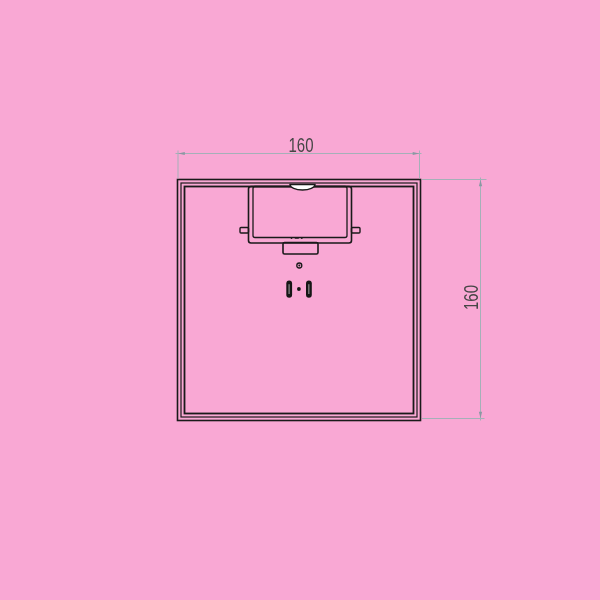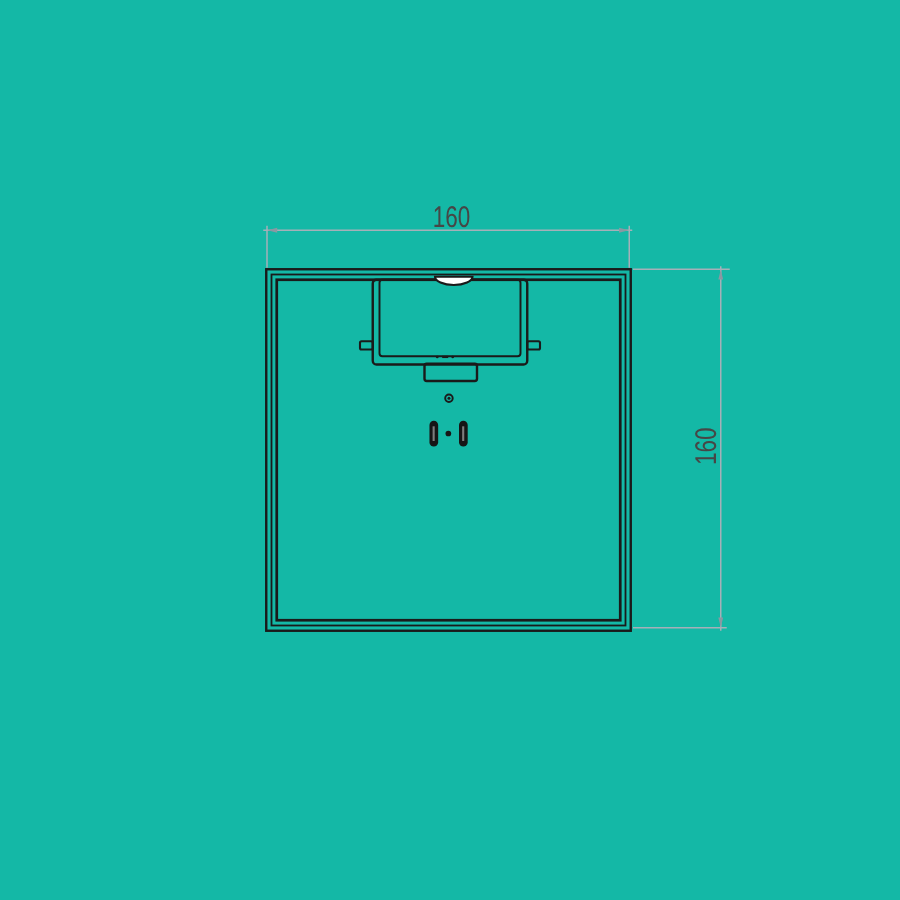--- a/index.html
+++ b/index.html
@@ -5,21 +5,21 @@
   html, body {
     margin: 0;
     padding: 0;
     background: #ffffff;
     font-family: "Liberation Sans", sans-serif;
   }
   .page {
     position: relative;
     width: 600px;
     height: 600px;
-    background: #14b8a6;
+    background: #f9a8d4;
     overflow: hidden;
     text-align: right;
   }
   svg text {
     font-family: "Liberation Sans", sans-serif;
     fill: #464646;
   }
   .part-stroke { stroke: #1a1a1a; fill: none; }
   .dim-stroke  { stroke: #a5b0b8; fill: none; stroke-width: 1; }
   .dim-arrow   { fill: #8a98a2; stroke: none; }

